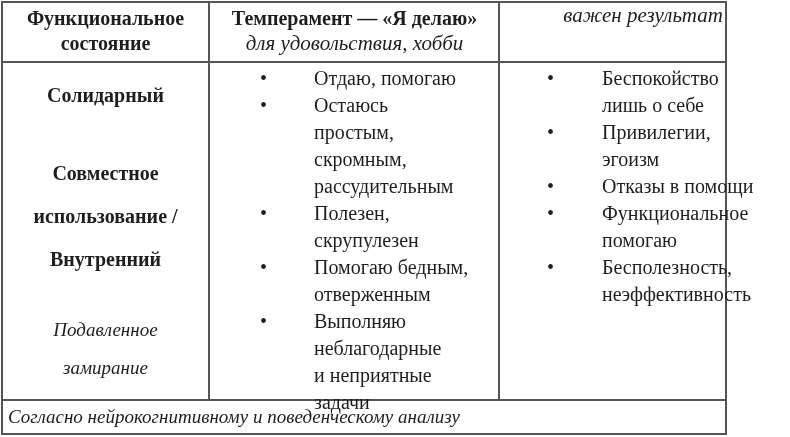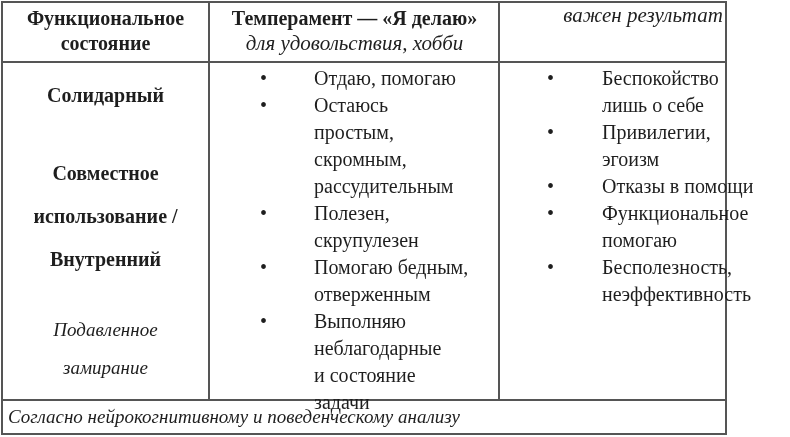--- a/index.html
+++ b/index.html
@@ -164,21 +164,21 @@
     </li>
     <li>
       <span class="bullet">•</span>
       <div>Помогаю бедным,</div>
       <div>отверженным</div>
     </li>
     <li>
       <span class="bullet">•</span>
       <div>Выполняю</div>
       <div>неблагодарные</div>
-      <div>и состояние</div>
+      <div>и неприятные</div>
       <div>задачи</div>
     </li>
   </ul>
 
   <ul class="list list-char" style="top:62px;left:599px;">
     <li>
       <span class="bullet">•</span>
       <div>Беспокойство</div>
       <div>лишь о себе</div>
     </li>

